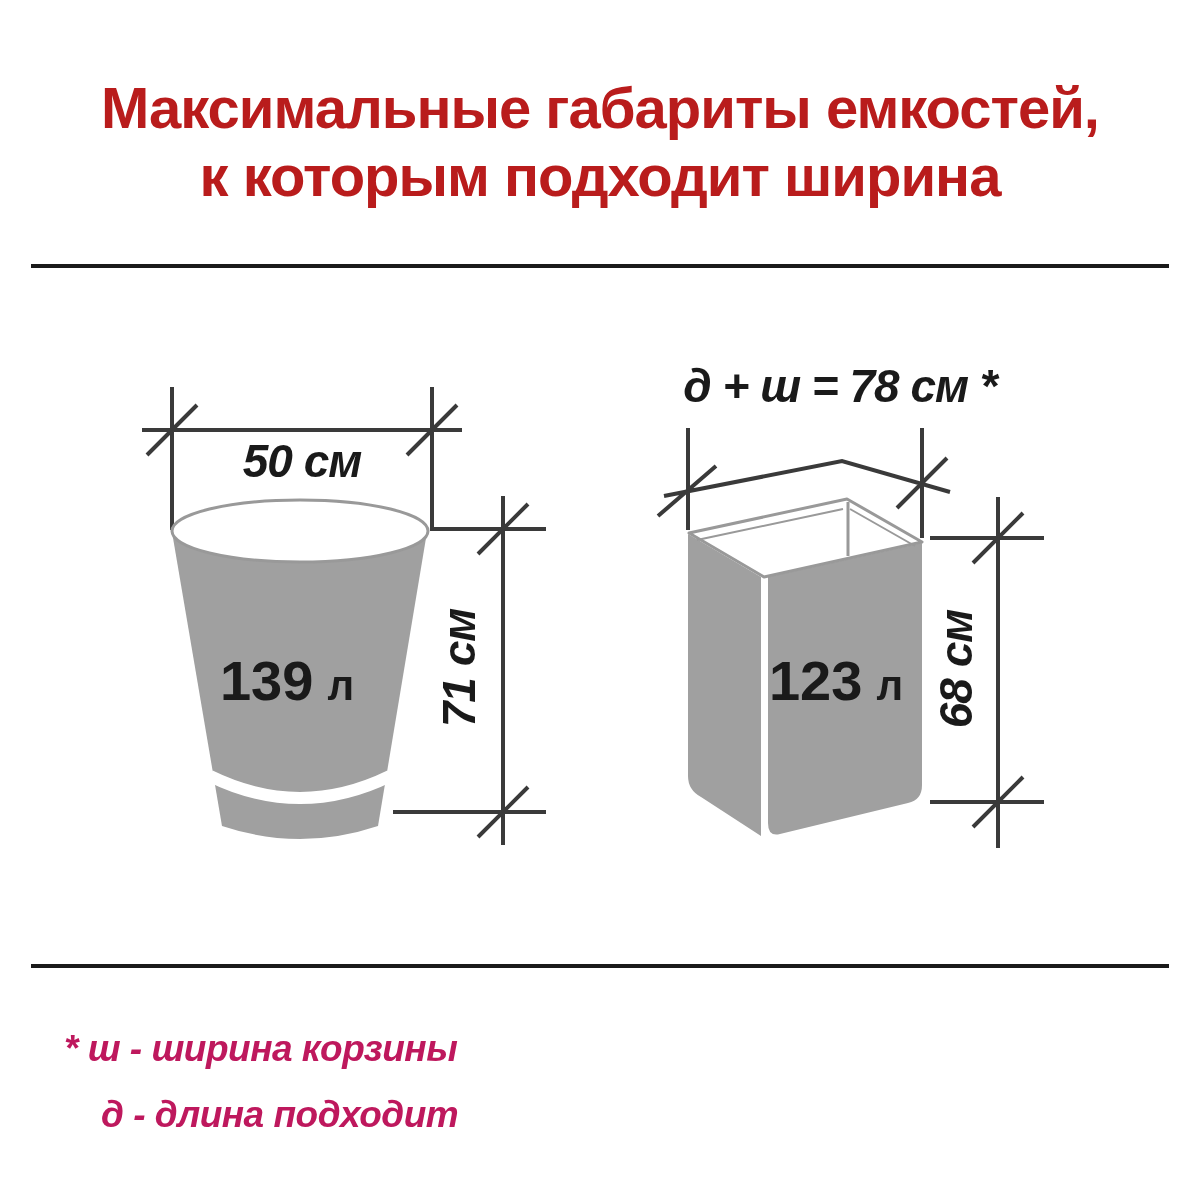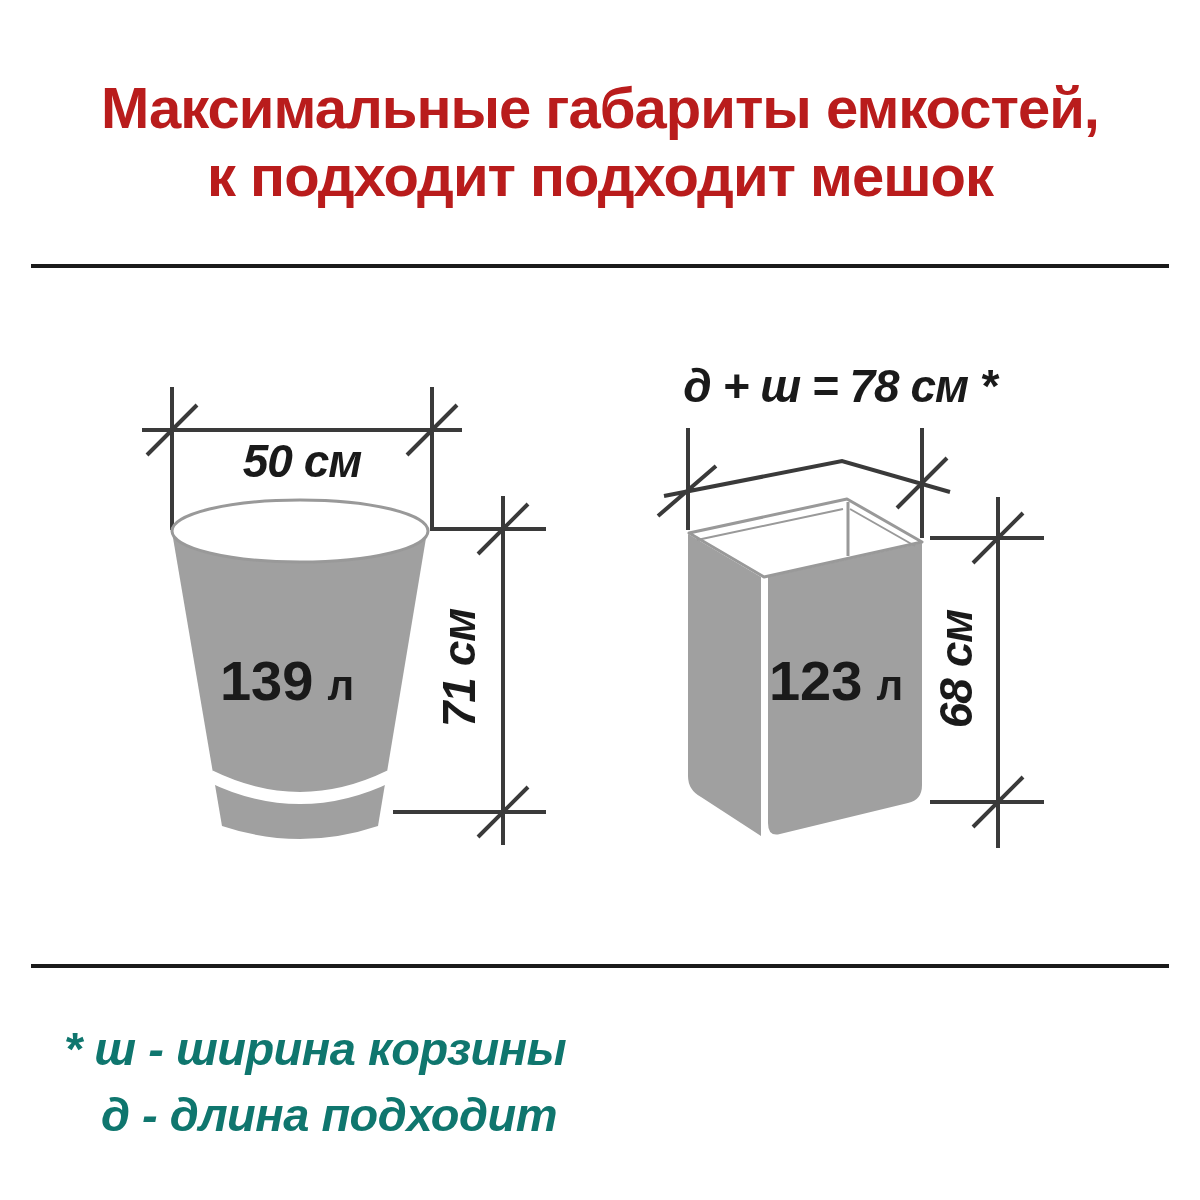--- a/index.html
+++ b/index.html
@@ -66,37 +66,37 @@
     font-family: "Liberation Sans", sans-serif;
     font-size: 56px;
     font-weight: 700;
     fill: #1a1a1a;
   }
   .vol-label .unit { font-size: 42px; }
   .footnote {
     position: absolute;
     top: 1016px;
     left: 64px;
-    font-size: 47px;
+    font-size: 37px;
     line-height: 66px;
     font-weight: 700;
     font-style: italic;
     letter-spacing: -0.5px;
-    color: #0f766e;
+    color: #be185d;
   }
   .footnote .ln2 { margin-left: 37px; }
 </style>
 </head>
 <body>
 
 <div class="page">
 
   <div class="title">
     <div>Максимальные габариты емкостей,</div>
-    <div>к подходит подходит мешок</div>
+    <div>к которым подходит ширина</div>
   </div>
 
   <div class="rule rule-top"></div>
 
   <svg class="diagram" width="1200" height="660" viewBox="0 300 1200 660">
 
     <g>
 
       <path class="dim" d="M172 387 V530 M432 387 V531 M142 430 H462 M147 455 L197 405 M407 455 L457 405"></path>
 

